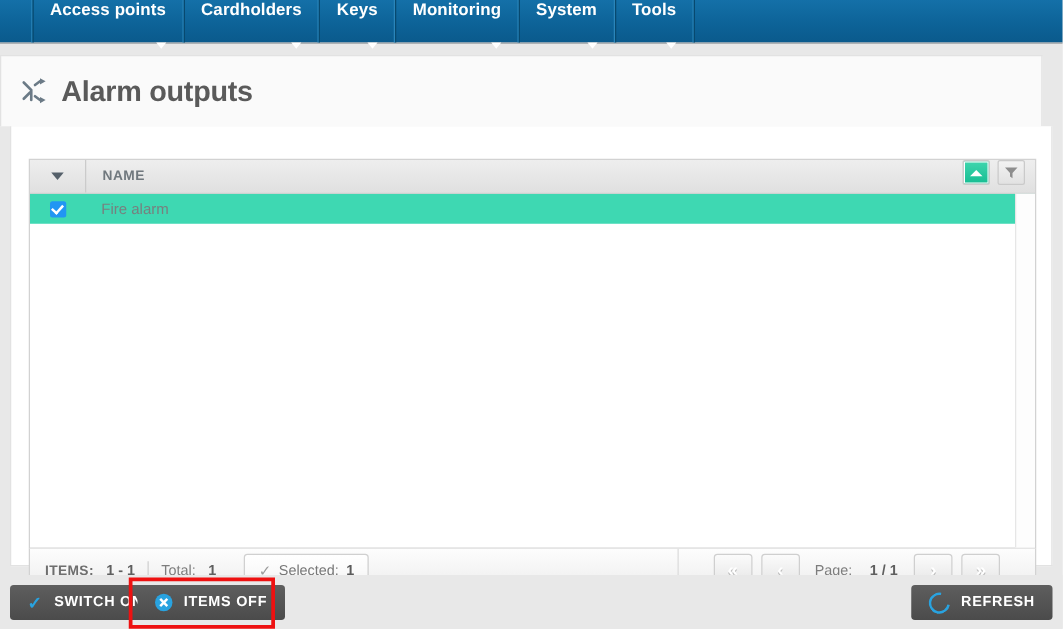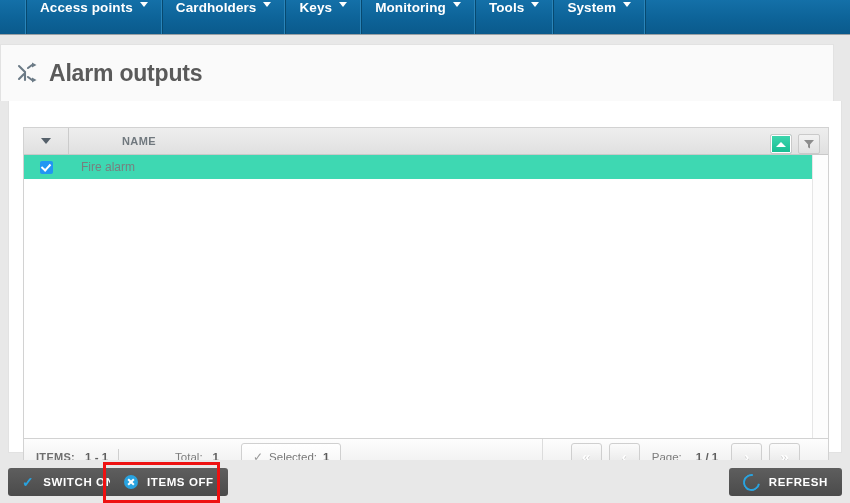--- a/index.html
+++ b/index.html
@@ -15,30 +15,31 @@
   .navbar {
     position: absolute; left: 0; top: 0;
     width: 850px; height: 35px;
     background: linear-gradient(to bottom, #1470a8 0%, #0d6398 55%, #0a5a8c 100%);
     display: flex; align-items: stretch;
     box-sizing: border-box;
     border-bottom: 1px solid #9aa0a4;
   }
   .nav-spacer-left { width: 25px; border-right: 1px solid #2a85ba; }
   .nav-item {
-    display: flex; align-items: flex-start; gap: 7px;
+    display: flex; align-items: flex-end; gap: 17px;
     padding: 0 13px;
     color: #ffffff;
     font-size: 13.5px;
     font-weight: bold;
     white-space: nowrap;
     border-right: 1px solid #2a85ba;
     border-left: 1px solid #07496f;
     cursor: pointer;
     letter-spacing: .1px;
+    flex-direction: column;
   }
   .nav-item:first-of-type { border-left: none; }
   .nav-item .caret {
     width: 0; height: 0;
     border-left: 4px solid transparent;
     border-right: 4px solid transparent;
     border-top: 5px solid #ffffff;
     margin-top: 2px;
   }
   .nav-fill { flex: 1; border-left: 1px solid #07496f; }
@@ -76,24 +77,23 @@
     position: absolute; left: 14px; top: 26px;
     width: 806px; height: 312px;
     border: 1px solid #d2d2d2;
     box-sizing: border-box;
     background: #fff;
   }
   .grid-head {
     height: 27px;
     background: linear-gradient(to bottom, #eeeeee 0%, #e0e0e0 100%);
     border-bottom: 1px solid #c9c9c9;
-    display: flex; align-items: flex-end;
+    display: flex; align-items: flex-start;
     position: relative;
     box-sizing: border-box;
-    gap: 40px;
   }
   .col-check {
     width: 44px; height: 100%;
     border-right: 1px solid #cbcbcb;
     display: flex; align-items: center; justify-content: center;
     cursor: pointer;
   }
   .col-check .chev {
     width: 0; height: 0;
     border-left: 5px solid transparent;
@@ -183,21 +183,21 @@
   .foot-left {
     width: 519px; height: 100%;
     display: flex; align-items: center;
     border-right: 1px solid #dcdcdc;
     box-sizing: border-box;
     padding-left: 12px; gap: 10px;
   }
   .items-lbl { font-size: 11px; font-weight: bold; color: #6e6e6e; letter-spacing:.3px; }
   .items-val { font-size: 11.5px; font-weight: bold; color: #5f5f5f; }
   .vdiv { width: 1px; height: 15px; background: #cfcfcf; }
-  .total-lbl { font-size: 11.5px; color: #7d7d7d; margin-left: 46px; }
+  .total-lbl { font-size: 11.5px; color: #7d7d7d; }
   .sel-btn {
     margin-left: 12px;
     height: 25px; padding: 0 11px;
     background: linear-gradient(to bottom,#ffffff 0%, #f4f4f4 100%);
     border: 1px solid #d0d0d0;
     border-radius: 3px;
     display: flex; align-items: center; gap: 6px;
     font-size: 11.5px; color: #777;
     cursor: pointer;
   }
@@ -290,25 +290,25 @@
   </div>
   <div class="nav-item">
     <span>Keys</span>
     <span class="caret"></span>
   </div>
   <div class="nav-item">
     <span>Monitoring</span>
     <span class="caret"></span>
   </div>
   <div class="nav-item">
+    <span>System</span>
+    <span class="caret"></span>
+  </div>
+  <div class="nav-item">
     <span>Tools</span>
-    <span class="caret"></span>
-  </div>
-  <div class="nav-item">
-    <span>System</span>
     <span class="caret"></span>
   </div>
 
   <div class="nav-fill"></div>
 </div>
 
 <div class="page-head">
   <svg class="title-icon" viewBox="0 0 24 24">
     <g fill="none" stroke="#6b7a86" stroke-width="2.1" stroke-linecap="round">
       <path d="M4 5 L10 11 L10 19"></path>

